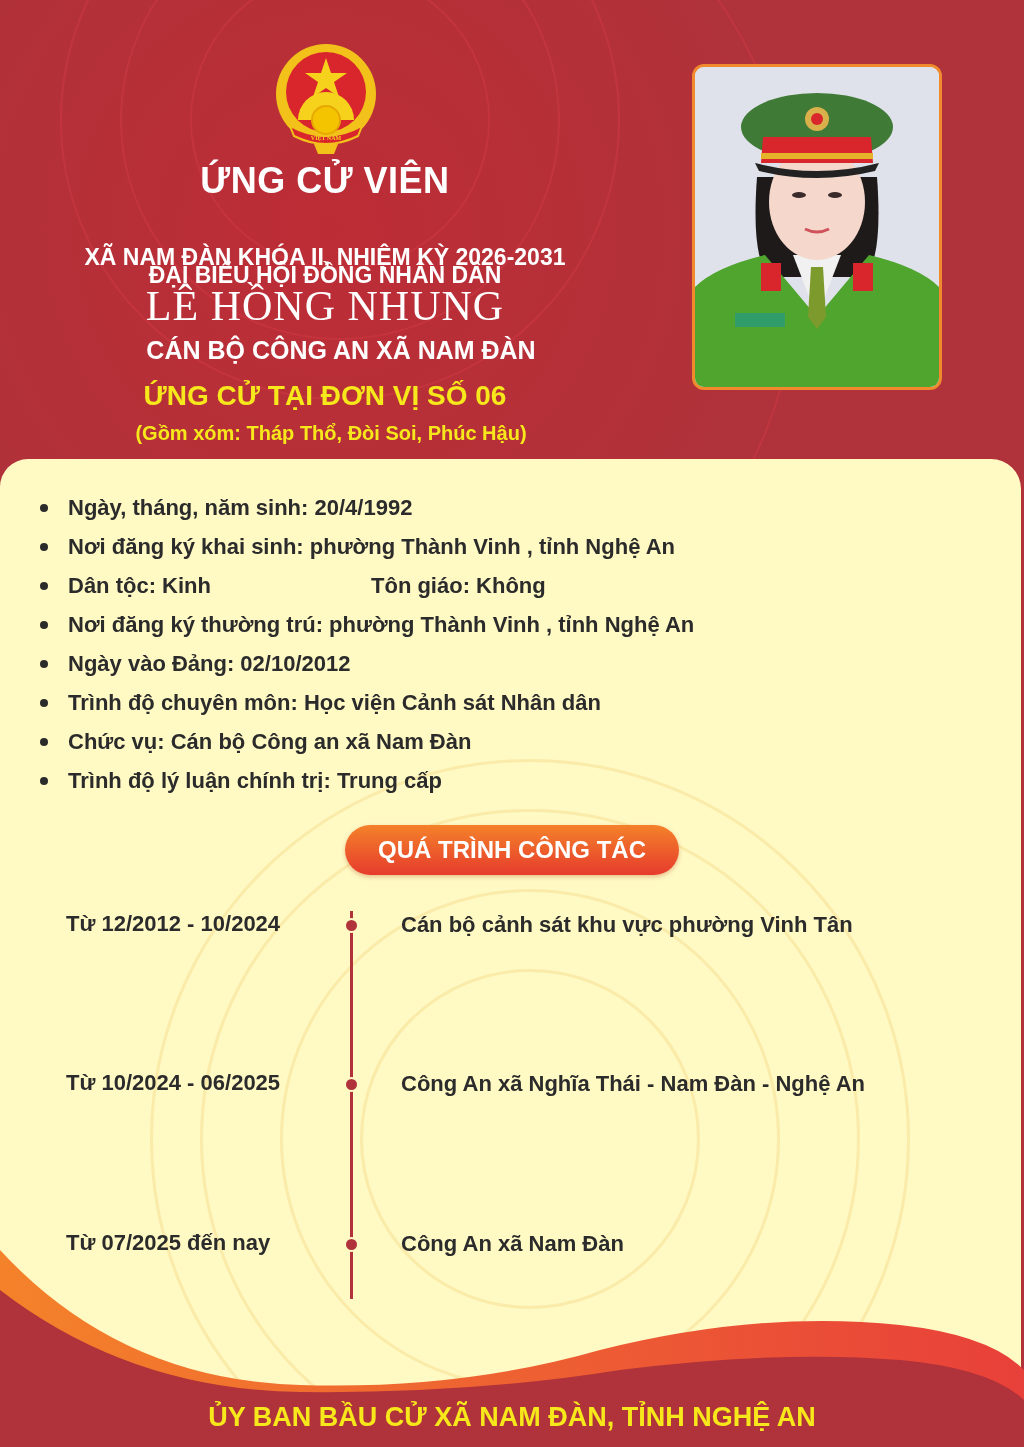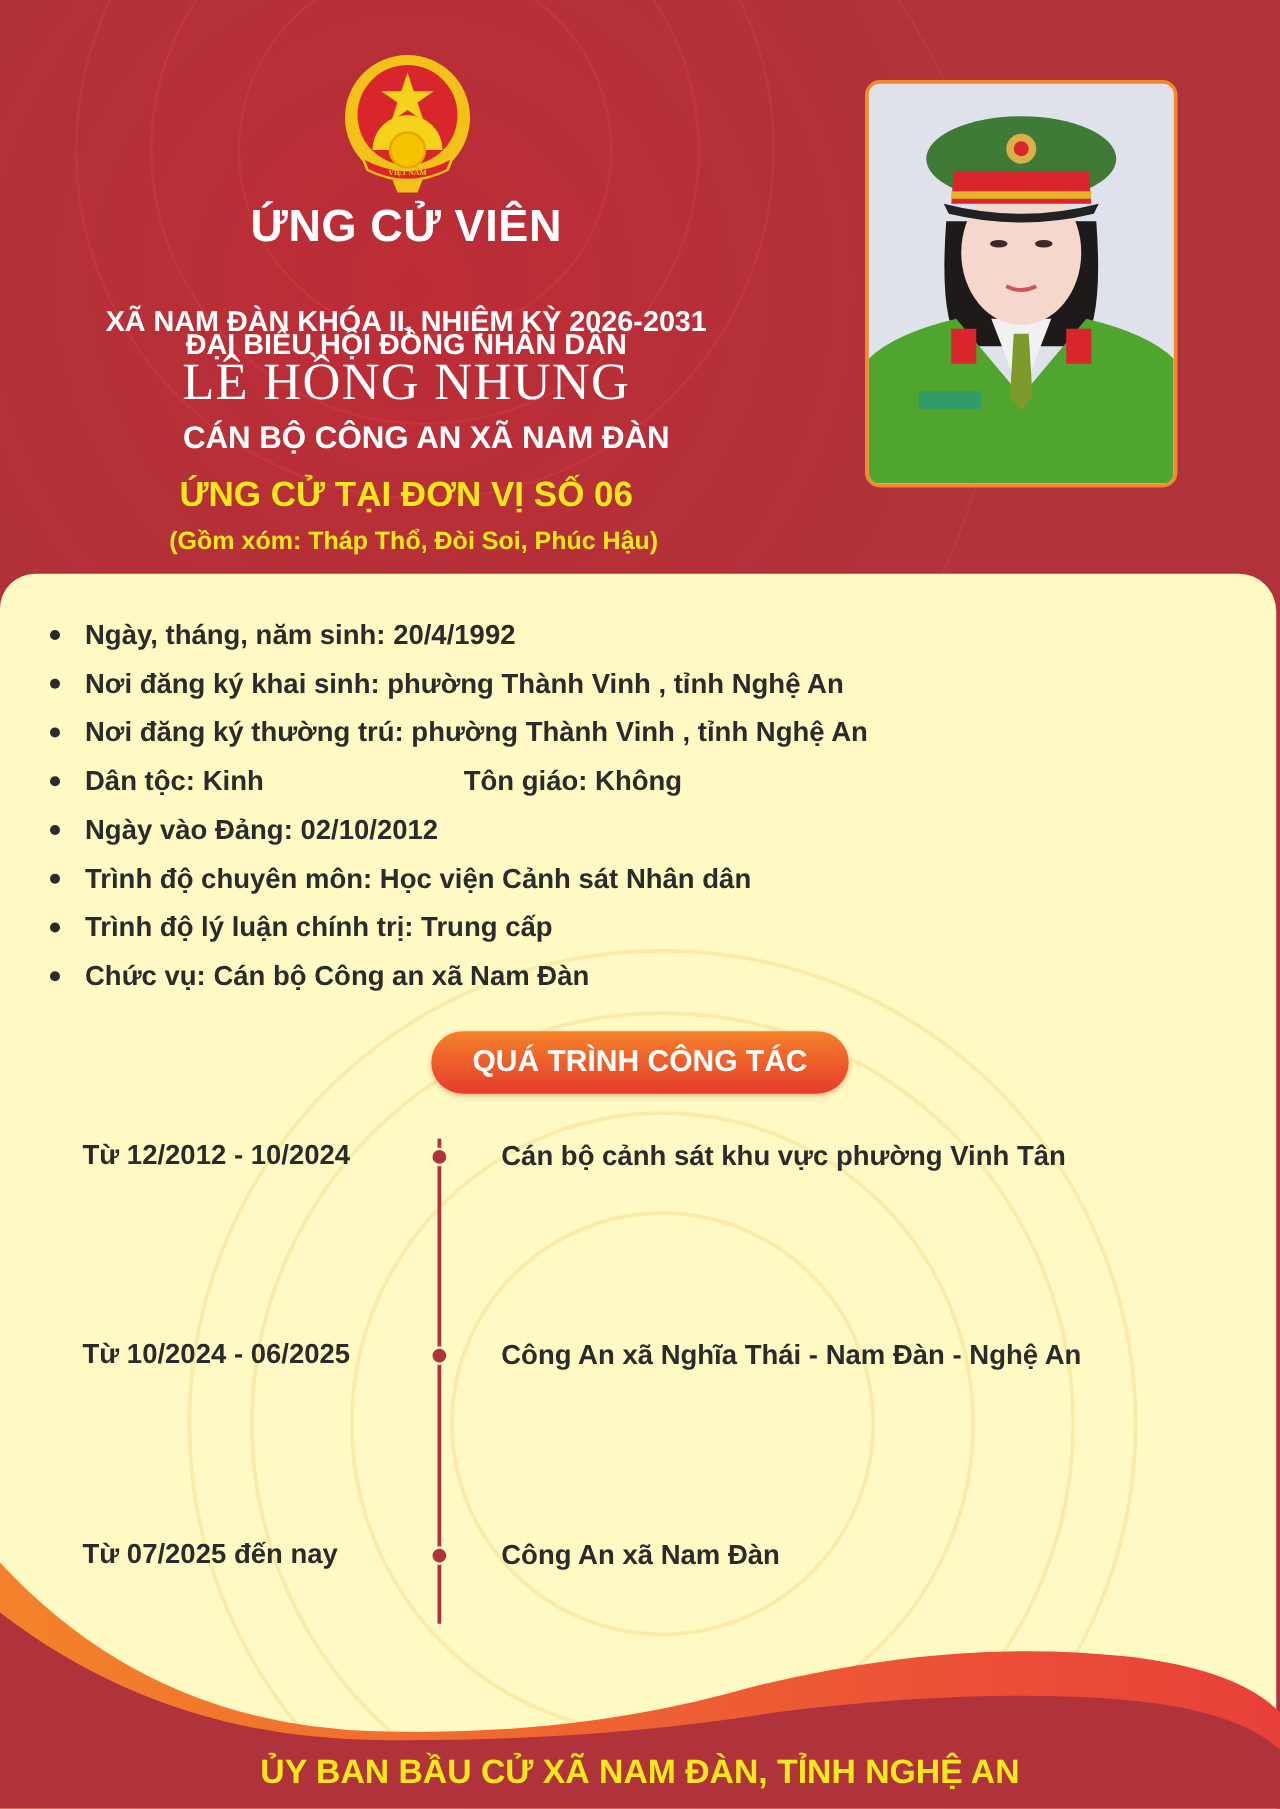--- a/index.html
+++ b/index.html
@@ -170,26 +170,26 @@
 
 <div class="content-panel">
   <div class="watermark"></div>
   <div class="watermark w2"></div>
   <div class="watermark w3"></div>
   <div class="watermark w4"></div>
 
   <ul class="info-list">
     <li class="info-item"><span class="bullet"></span><span>Ngày, tháng, năm sinh: 20/4/1992</span></li>
     <li class="info-item"><span class="bullet"></span><span>Nơi đăng ký khai sinh: phường Thành Vinh , tỉnh Nghệ An</span></li>
+    <li class="info-item"><span class="bullet"></span><span>Dân tộc: Kinh</span><span class="col2">Tôn giáo: Không</span></li>
     <li class="info-item"><span class="bullet"></span><span>Nơi đăng ký thường trú: phường Thành Vinh , tỉnh Nghệ An</span></li>
-    <li class="info-item"><span class="bullet"></span><span>Dân tộc: Kinh</span><span class="col2">Tôn giáo: Không</span></li>
     <li class="info-item"><span class="bullet"></span><span>Ngày vào Đảng: 02/10/2012</span></li>
     <li class="info-item"><span class="bullet"></span><span>Trình độ chuyên môn: Học viện Cảnh sát Nhân dân</span></li>
+    <li class="info-item"><span class="bullet"></span><span>Chức vụ: Cán bộ Công an xã Nam Đàn</span></li>
     <li class="info-item"><span class="bullet"></span><span>Trình độ lý luận chính trị: Trung cấp</span></li>
-    <li class="info-item"><span class="bullet"></span><span>Chức vụ: Cán bộ Công an xã Nam Đàn</span></li>
   </ul>
 
   <div class="section-pill">QUÁ TRÌNH CÔNG TÁC</div>
 
   <div class="timeline-line"></div>
 
   <div class="tl-row" style="top:452px;">
     <div class="tl-date">Từ 12/2012 - 10/2024</div>
     <div class="tl-dot"></div>
     <div class="tl-desc">

